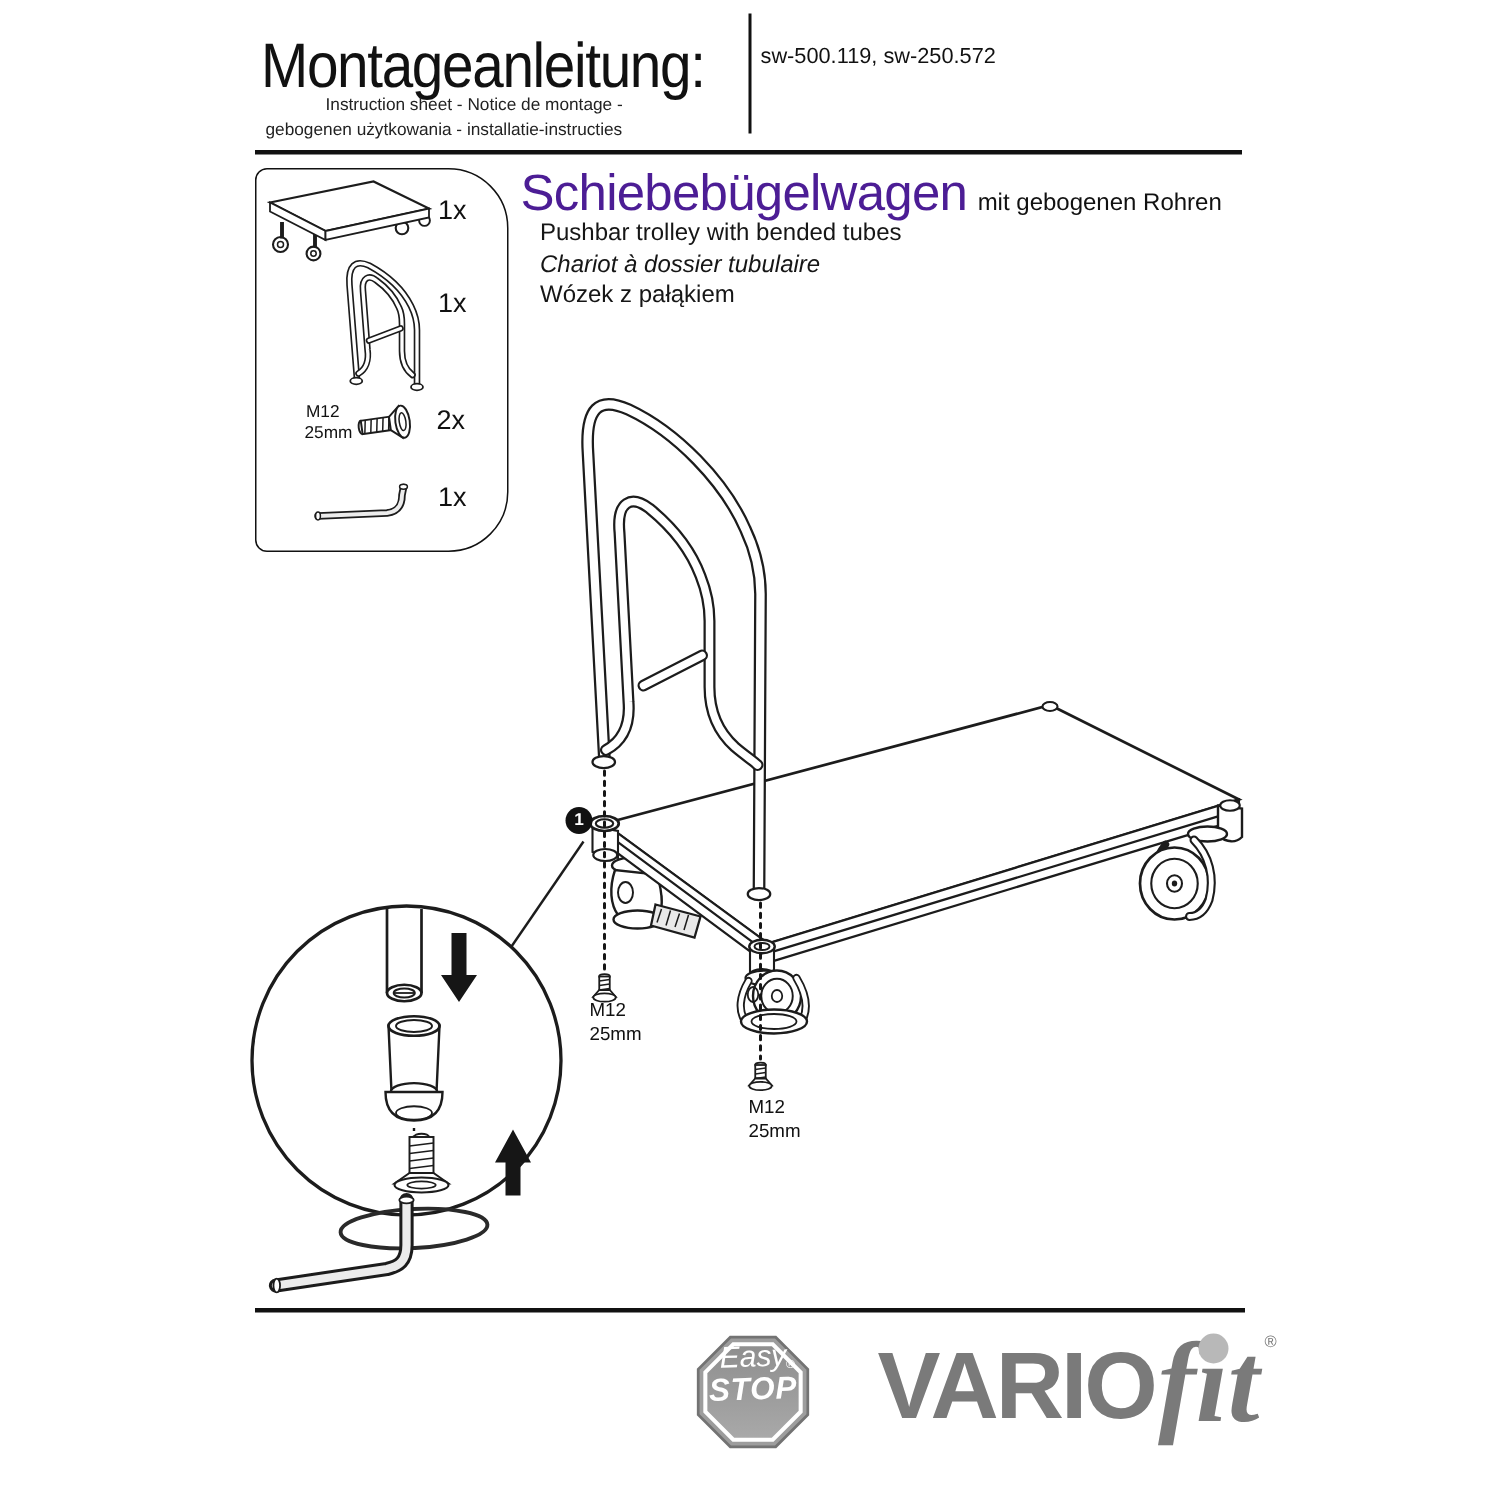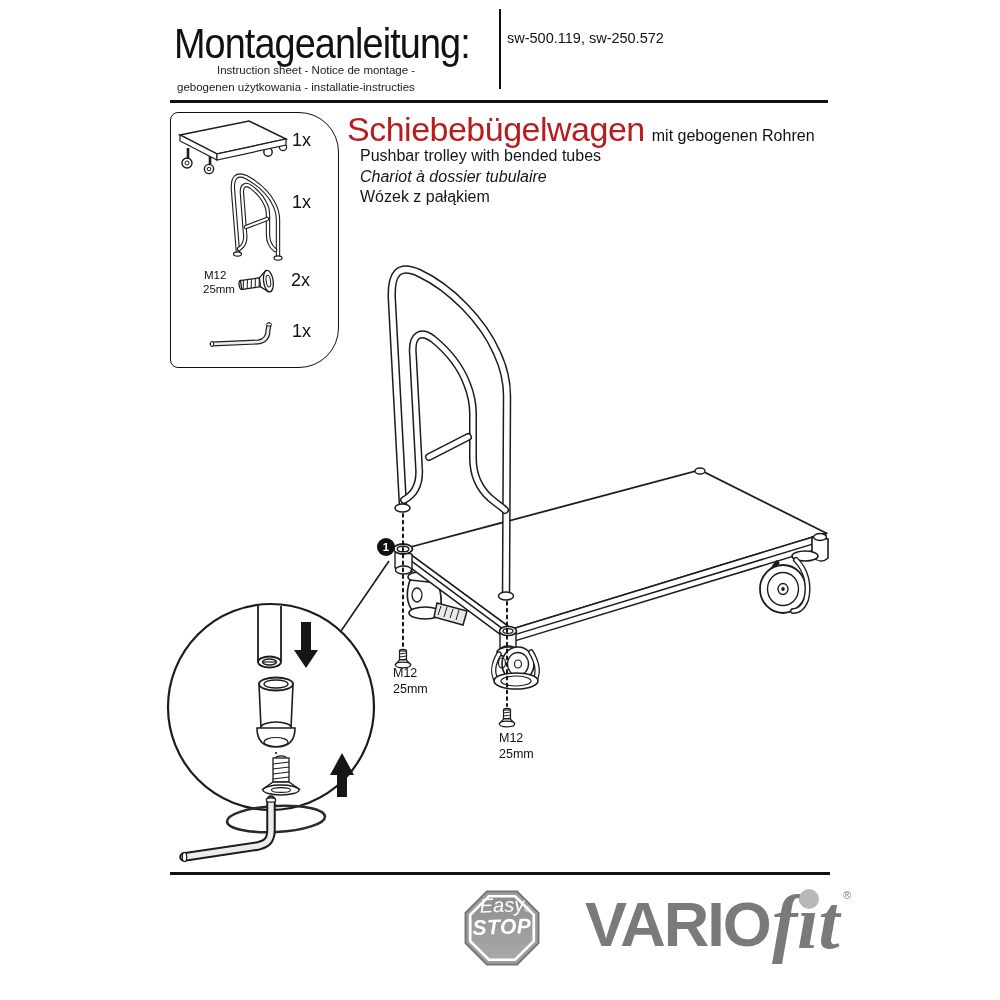--- a/index.html
+++ b/index.html
@@ -19,21 +19,21 @@
   
   .pbox{left:170px;top:112px;width:167px;height:254px;border:1.6px solid #111;
         border-radius:8px 40px 40px 8px;}
   .qty{font-size:18px;color:#111;}
   .qty1{left:292px;top:130px;} .qty2{left:292px;top:192px;}
   .qty3{left:291px;top:270px;} .qty4{left:292px;top:321px;}
   .sizelbl{font-size:11.5px;color:#111;}
   .m12a{left:204px;top:269px;} .mm25a{left:203px;top:283px;}
   
   .ptitle{left:347px;top:110px;}
-  .ptitle .big{font-size:34px;letter-spacing:-.5px;color:#b91c1c;}
+  .ptitle .big{font-size:34px;letter-spacing:-.5px;color:#4c1d95;}
   .ptitle .small{font-size:16px;margin-left:7px;color:#111;}
   .trans{left:360px;top:146px;font-size:16px;line-height:20.5px;color:#161616;white-space:nowrap;position:absolute;}
   
   .dlbl{font-size:12.5px;color:#111;}
   .m12L{left:393px;top:666px;} .mmL{left:393px;top:682px;}
   .m12R{left:499px;top:731px;} .mmR{left:499px;top:747px;}
   .badge{left:377px;top:538px;width:18px;height:18px;border-radius:50%;background:#111;
          color:#fff;font-size:11.5px;font-weight:700;text-align:center;line-height:18px;}
   
   .octa{left:457px;top:883px;width:90px;height:90px;}

